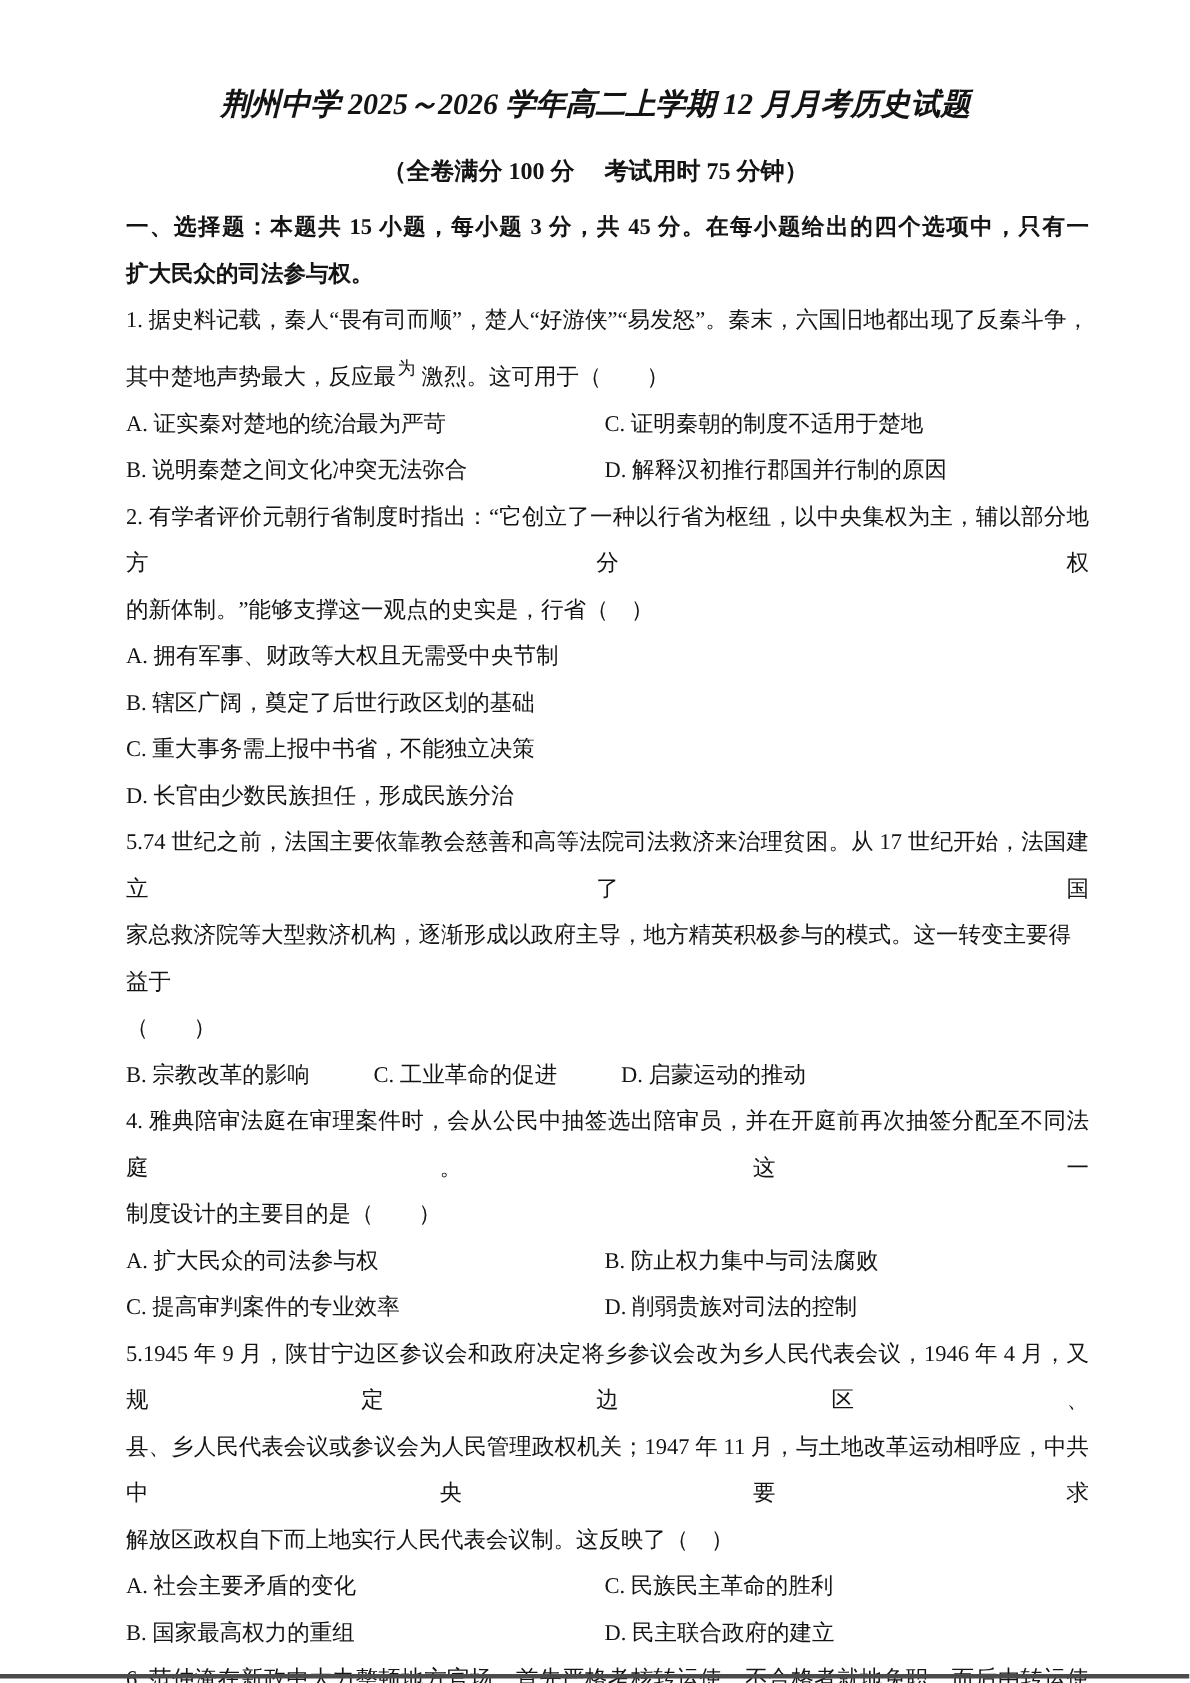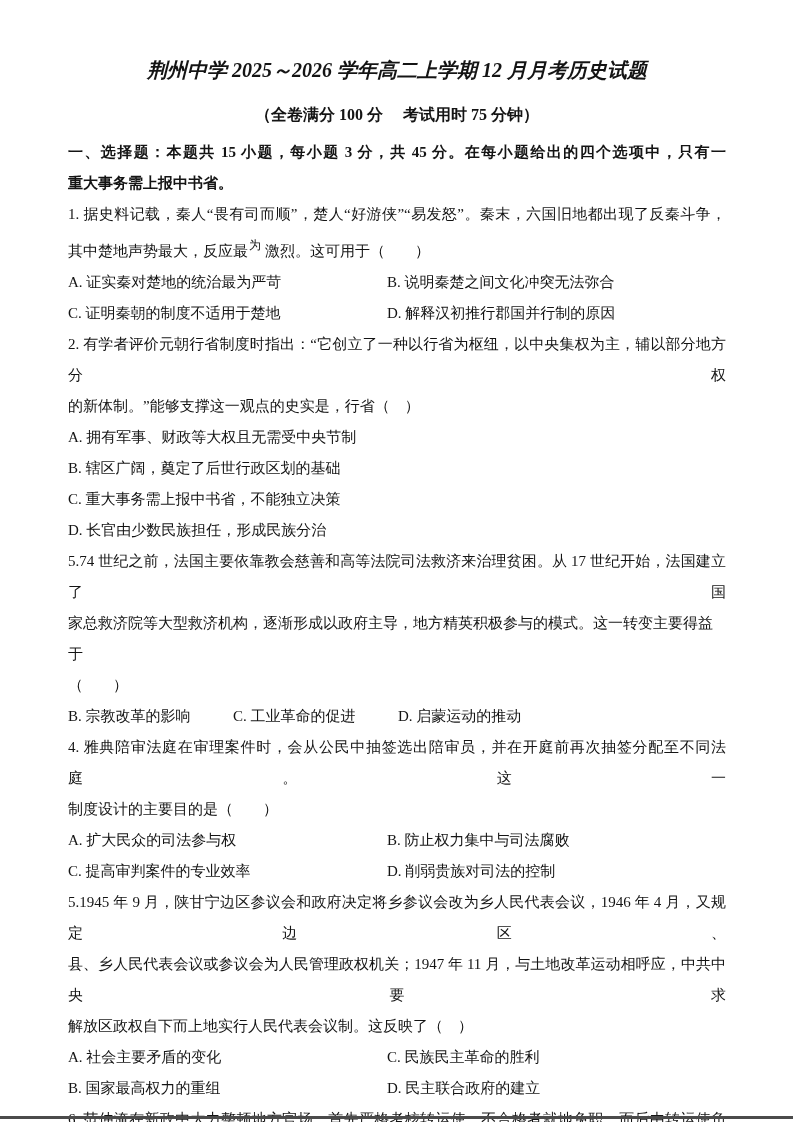--- a/index.html
+++ b/index.html
@@ -30,20 +30,21 @@
     text-align: center;
     margin-top: 16px;
   }
   .section-heading {
     font-weight: bold;
     margin-top: 8px;
   }
   .line {
     font-size: 15px;
     line-height: 31px;
+    margin-left: 16px;
   }
   
   .jl {
     text-align: justify;
     text-align-last: justify;
   }
   .question { margin: 0; }
   
   .opts2 {
     display: grid;
@@ -74,30 +75,30 @@
 <body>
 
 <div class="doc">
 
   <h1 class="title">荆州中学 2025～2026 学年高二上学期 12 月月考历史试题</h1>
 
   <div class="subtitle">（全卷满分 100 分　 考试用时 75 分钟）</div>
 
   <div class="section-heading">
     <div class="line jl">一、选择题：本题共 15 小题，每小题 3 分，共 45 分。在每小题给出的四个选项中，只有一</div>
-    <div class="line">重大事务需上报中书省。</div>
+    <div class="line">扩大民众的司法参与权。</div>
   </div>
 
   <div class="question">
     <div class="line jl">1. 据史料记载，秦人“畏有司而顺”，楚人“好游侠”“易发怒”。秦末，六国旧地都出现了反秦斗争，</div>
     <div class="line"><span>其中楚地声势最大，反应最</span><span class="raised">为</span><span>激烈。这可用于（　　）</span></div>
     <div class="opts2">
       <div class="line">A. 证实秦对楚地的统治最为严苛</div>
+      <div class="line">C. 证明秦朝的制度不适用于楚地</div>
       <div class="line">B. 说明秦楚之间文化冲突无法弥合</div>
-      <div class="line">C. 证明秦朝的制度不适用于楚地</div>
       <div class="line">D. 解释汉初推行郡国并行制的原因</div>
     </div>
   </div>
 
   <div class="question">
     <div class="line jl">2. 有学者评价元朝行省制度时指出：“它创立了一种以行省为枢纽，以中央集权为主，辅以部分地方分权</div>
     <div class="line">的新体制。”能够支撑这一观点的史实是，行省（　）</div>
     <div>
       <div class="line">A. 拥有军事、财政等大权且无需受中央节制</div>
       <div class="line">B. 辖区广阔，奠定了后世行政区划的基础</div>

